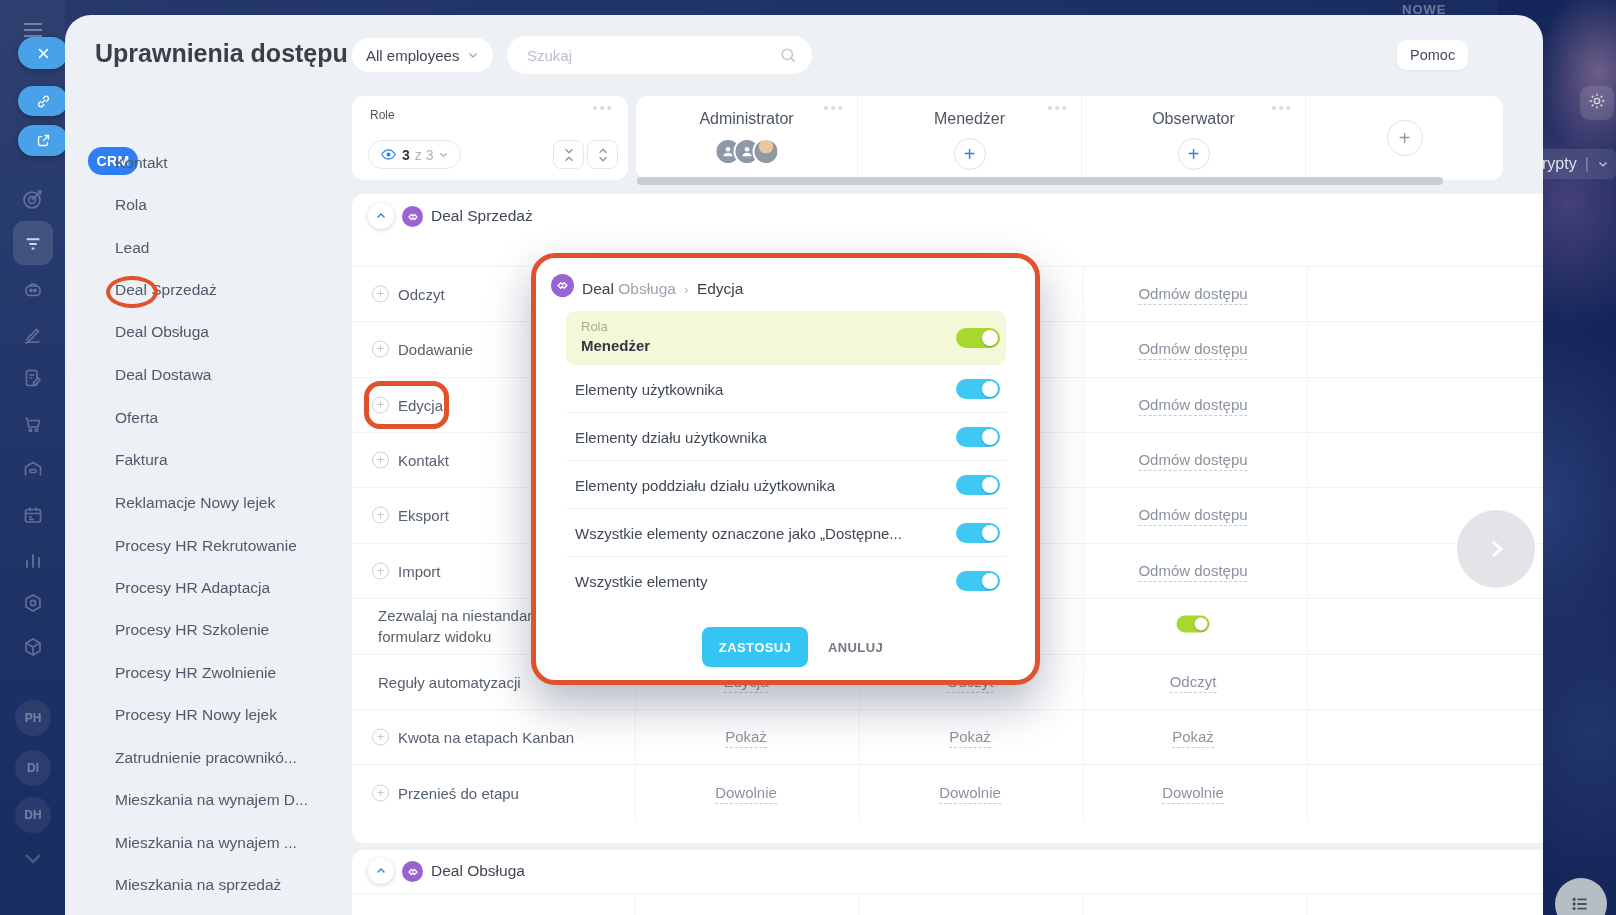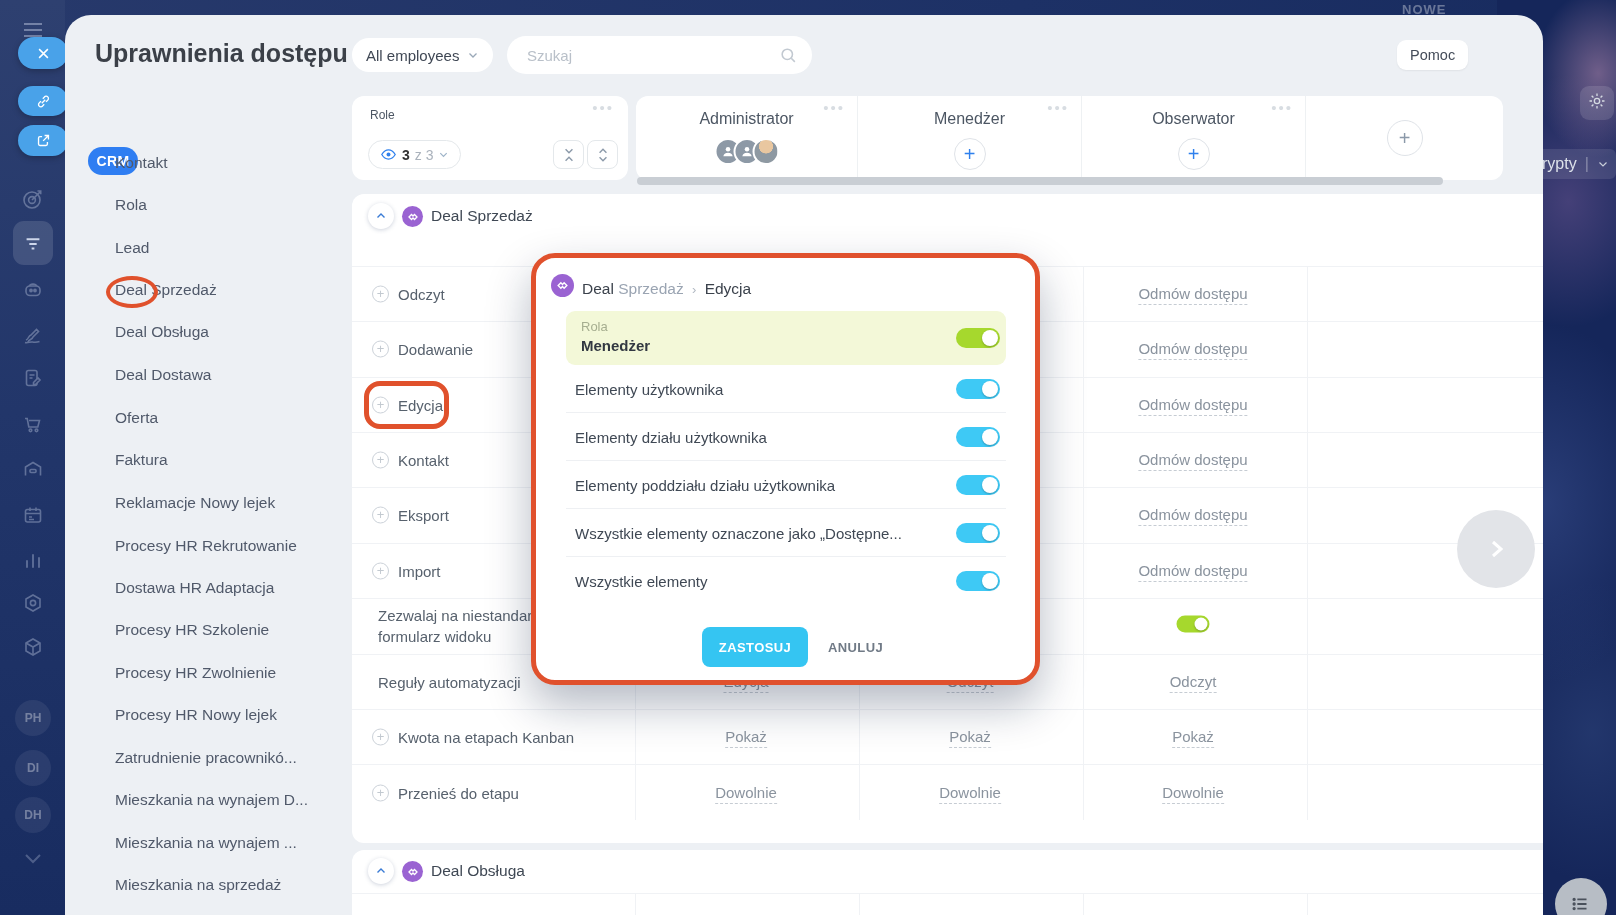--- a/index.html
+++ b/index.html
@@ -289,21 +289,21 @@
     <div class="menu-item" style="top:139px">Kontakt</div>
     <div class="menu-item" style="top:181px">Rola</div>
     <div class="menu-item" style="top:224px">Lead</div>
     <div class="menu-item" style="top:266px">Deal Sprzedaż</div>
     <div class="menu-item" style="top:308px">Deal Obsługa</div>
     <div class="menu-item" style="top:351px">Deal Dostawa</div>
     <div class="menu-item" style="top:394px">Oferta</div>
     <div class="menu-item" style="top:436px">Faktura</div>
     <div class="menu-item" style="top:479px">Reklamacje Nowy lejek</div>
     <div class="menu-item" style="top:522px">Procesy HR Rekrutowanie</div>
-    <div class="menu-item" style="top:564px">Dostawa HR Adaptacja</div>
+    <div class="menu-item" style="top:564px">Procesy HR Adaptacja</div>
     <div class="menu-item" style="top:606px">Procesy HR Szkolenie</div>
     <div class="menu-item" style="top:649px">Procesy HR Zwolnienie</div>
     <div class="menu-item" style="top:691px">Procesy HR Nowy lejek</div>
     <div class="menu-item" style="top:734px">Zatrudnienie pracownikó...</div>
     <div class="menu-item" style="top:776px">Mieszkania na wynajem D...</div>
     <div class="menu-item" style="top:819px">Mieszkania na wynajem ...</div>
     <div class="menu-item" style="top:861px">Mieszkania na sprzedaż</div>
 
     <div class="abs ann-ellipse"></div>
 
@@ -480,21 +480,21 @@
   </div>
 
   <div class="modal">
     <div class="m-pent">
       <svg width="13" height="13" viewBox="0 0 24 24" fill="none" stroke="#fff" stroke-width="2.6">
           <path d="M4 12l5-5 3 3 3-3 5 5-5 5-3-3-3 3z"></path>
         </svg>
     </div>
     <div class="m-crumb">
       <span class="dark">Deal</span>
-      <span class="lite">Sprzedaż</span>
+      <span class="lite">Obsługa</span>
       <span class="sep">›</span>
       <span class="dark">Edycja</span>
     </div>
 
     <div class="m-hl">
       <div class="sub">Rola</div>
       <div class="val">Menedżer</div>
       <span class="tgl green">
           <span class="knob"></span>
         </span>

